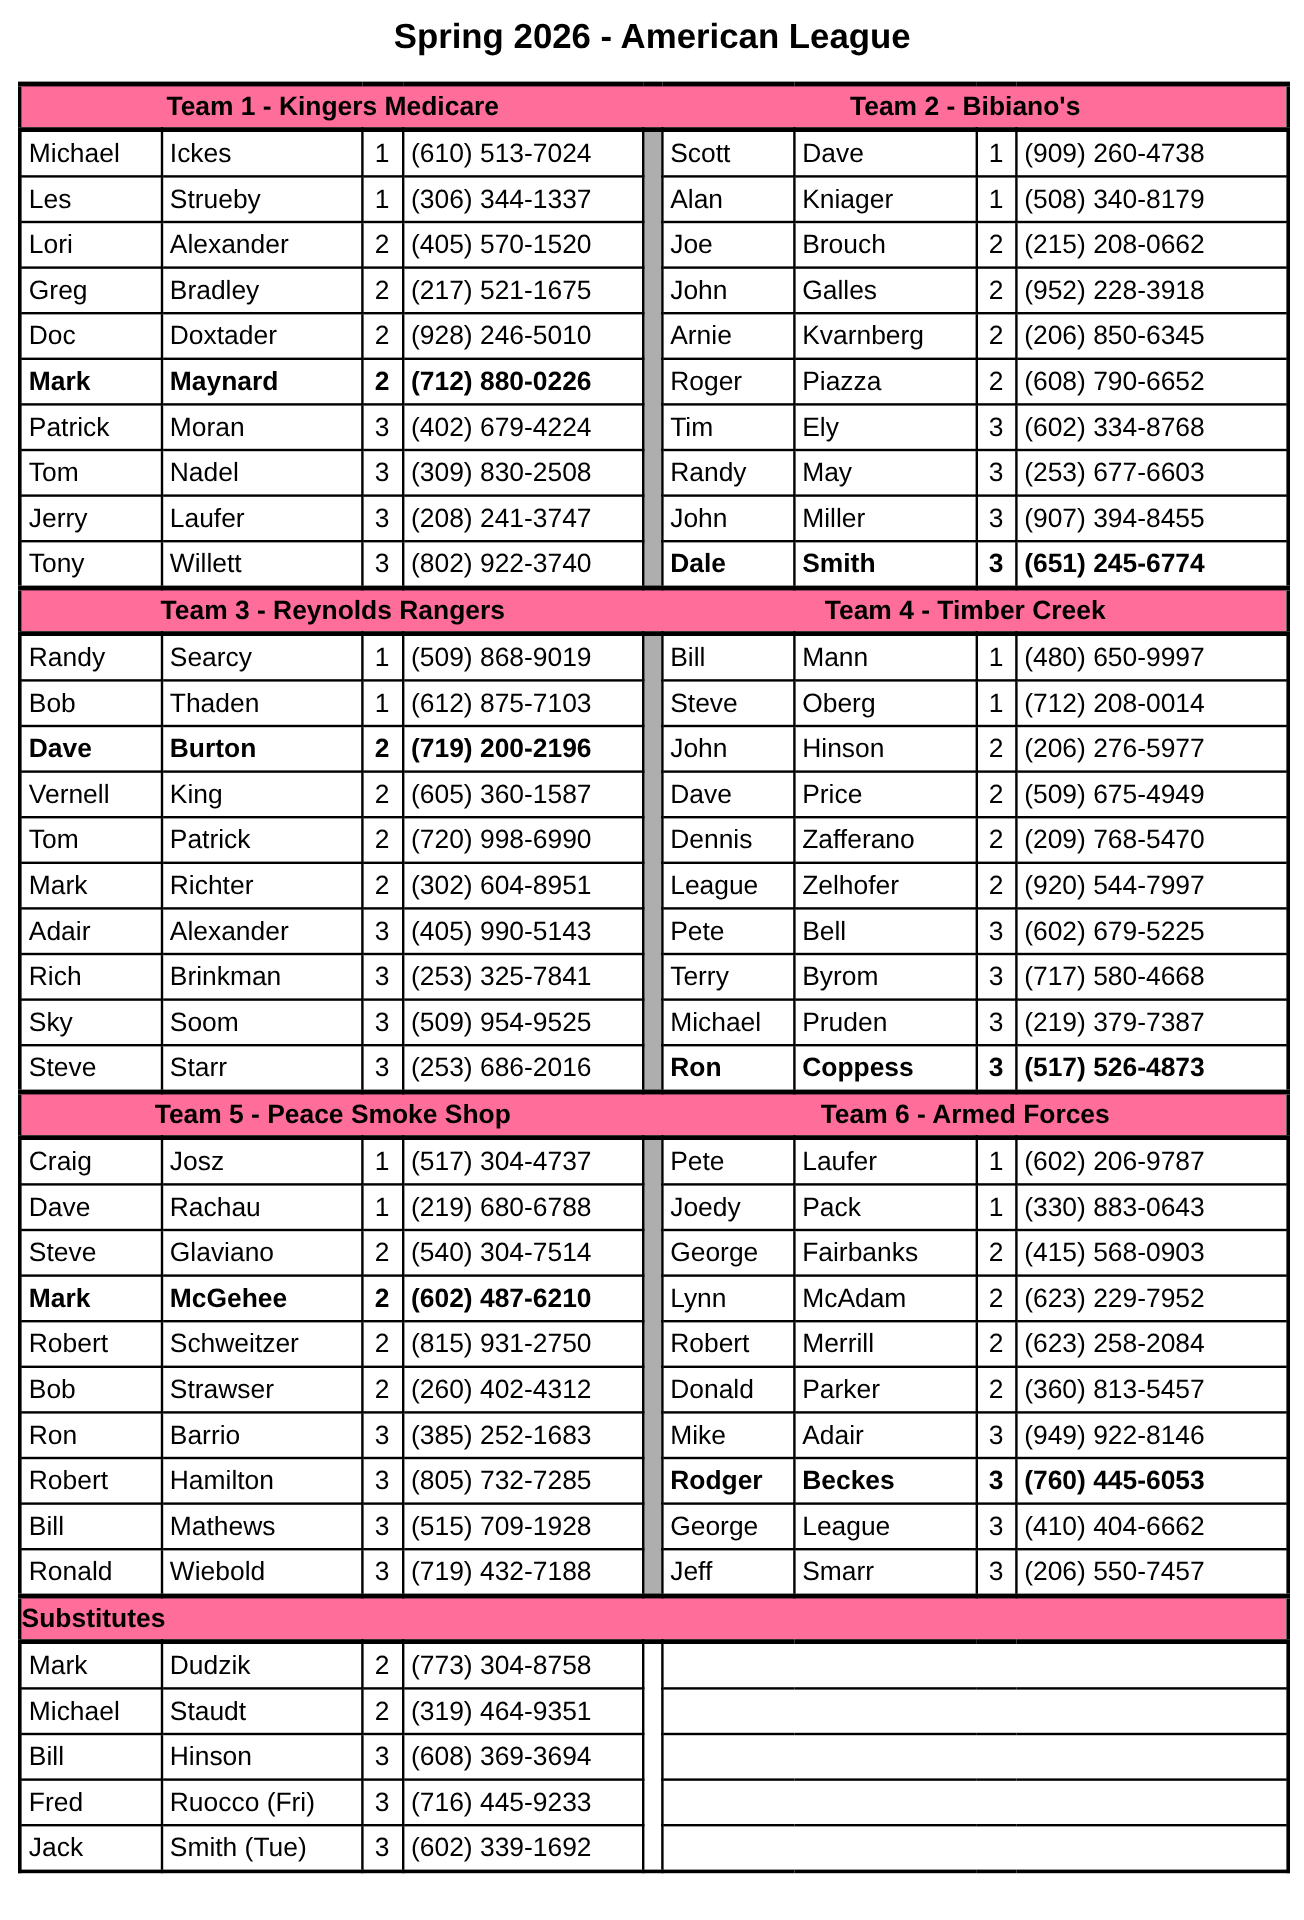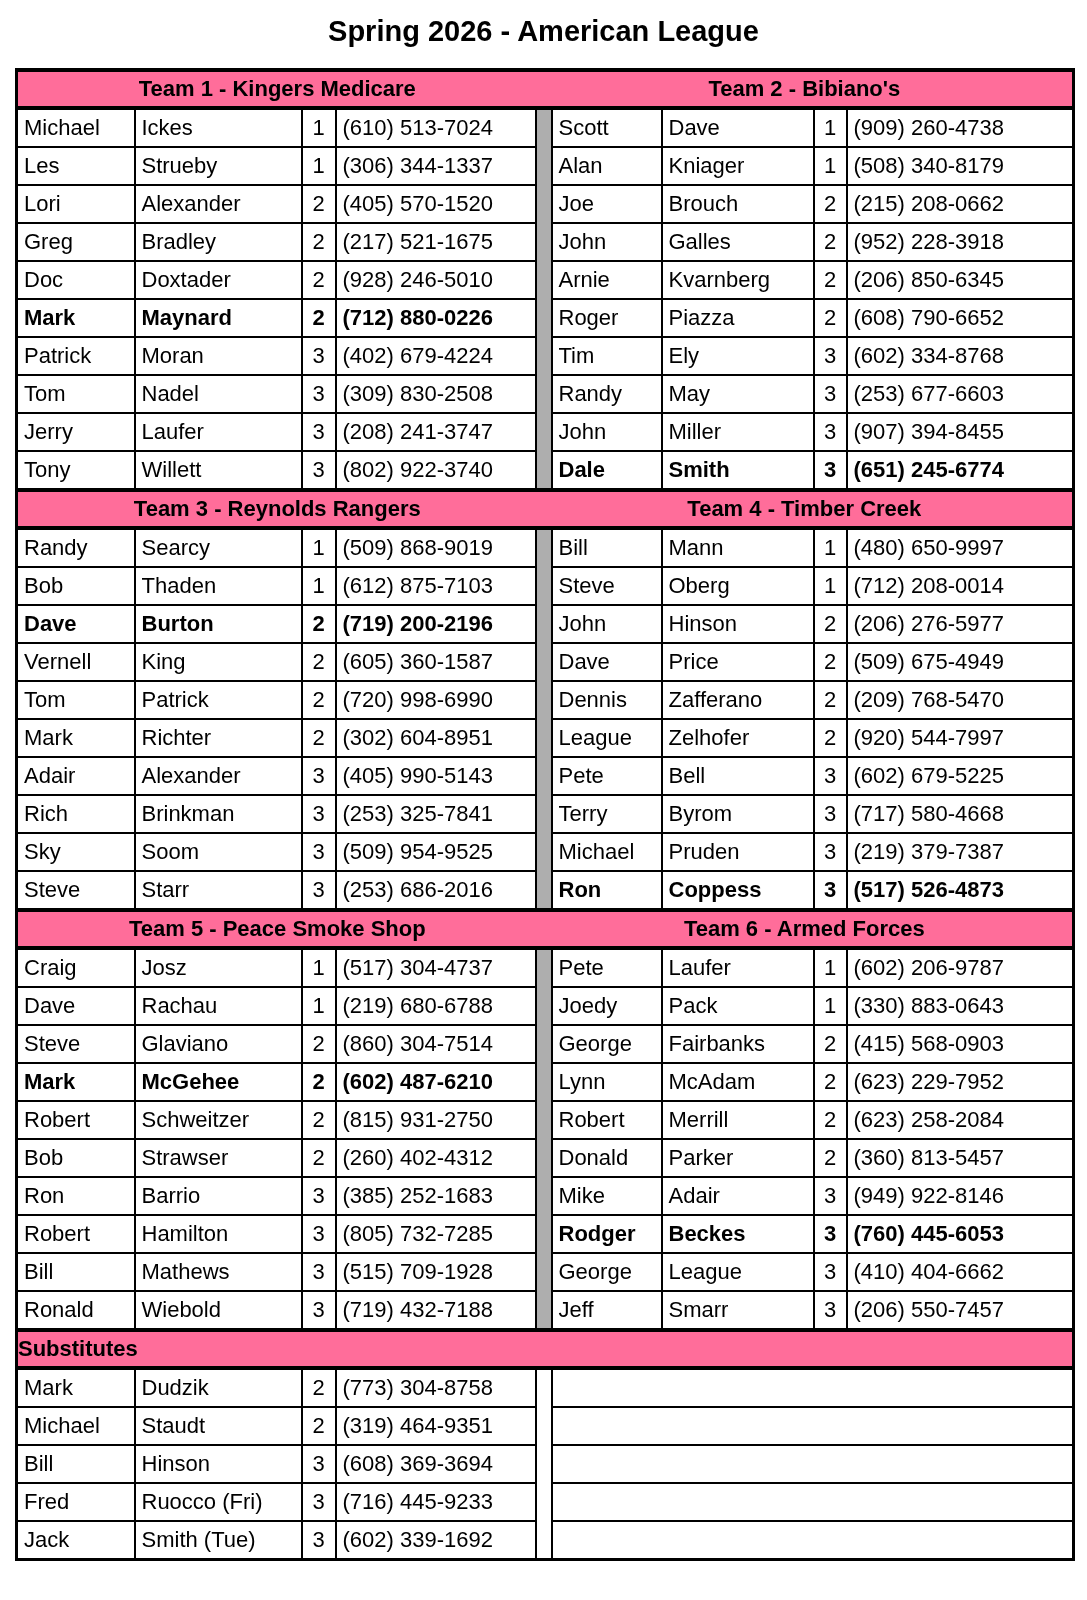--- a/index.html
+++ b/index.html
@@ -345,21 +345,21 @@
           <td class="phone">(219) 680-6788</td>
           <td class="fname">Joedy</td>
           <td class="lname">Pack</td>
           <td class="num">1</td>
           <td class="phone">(330) 883-0643</td>
         </tr>
         <tr>
           <td class="fname">Steve</td>
           <td class="lname">Glaviano</td>
           <td class="num">2</td>
-          <td class="phone">(860) 304-7514</td>
+          <td class="phone">(540) 304-7514</td>
           <td class="fname">George</td>
           <td class="lname">Fairbanks</td>
           <td class="num">2</td>
           <td class="phone">(415) 568-0903</td>
         </tr>
         <tr>
           <td class="fname bold">Mark</td>
           <td class="lname bold">McGehee</td>
           <td class="num bold">2</td>
           <td class="phone bold">(602) 487-6210</td>

